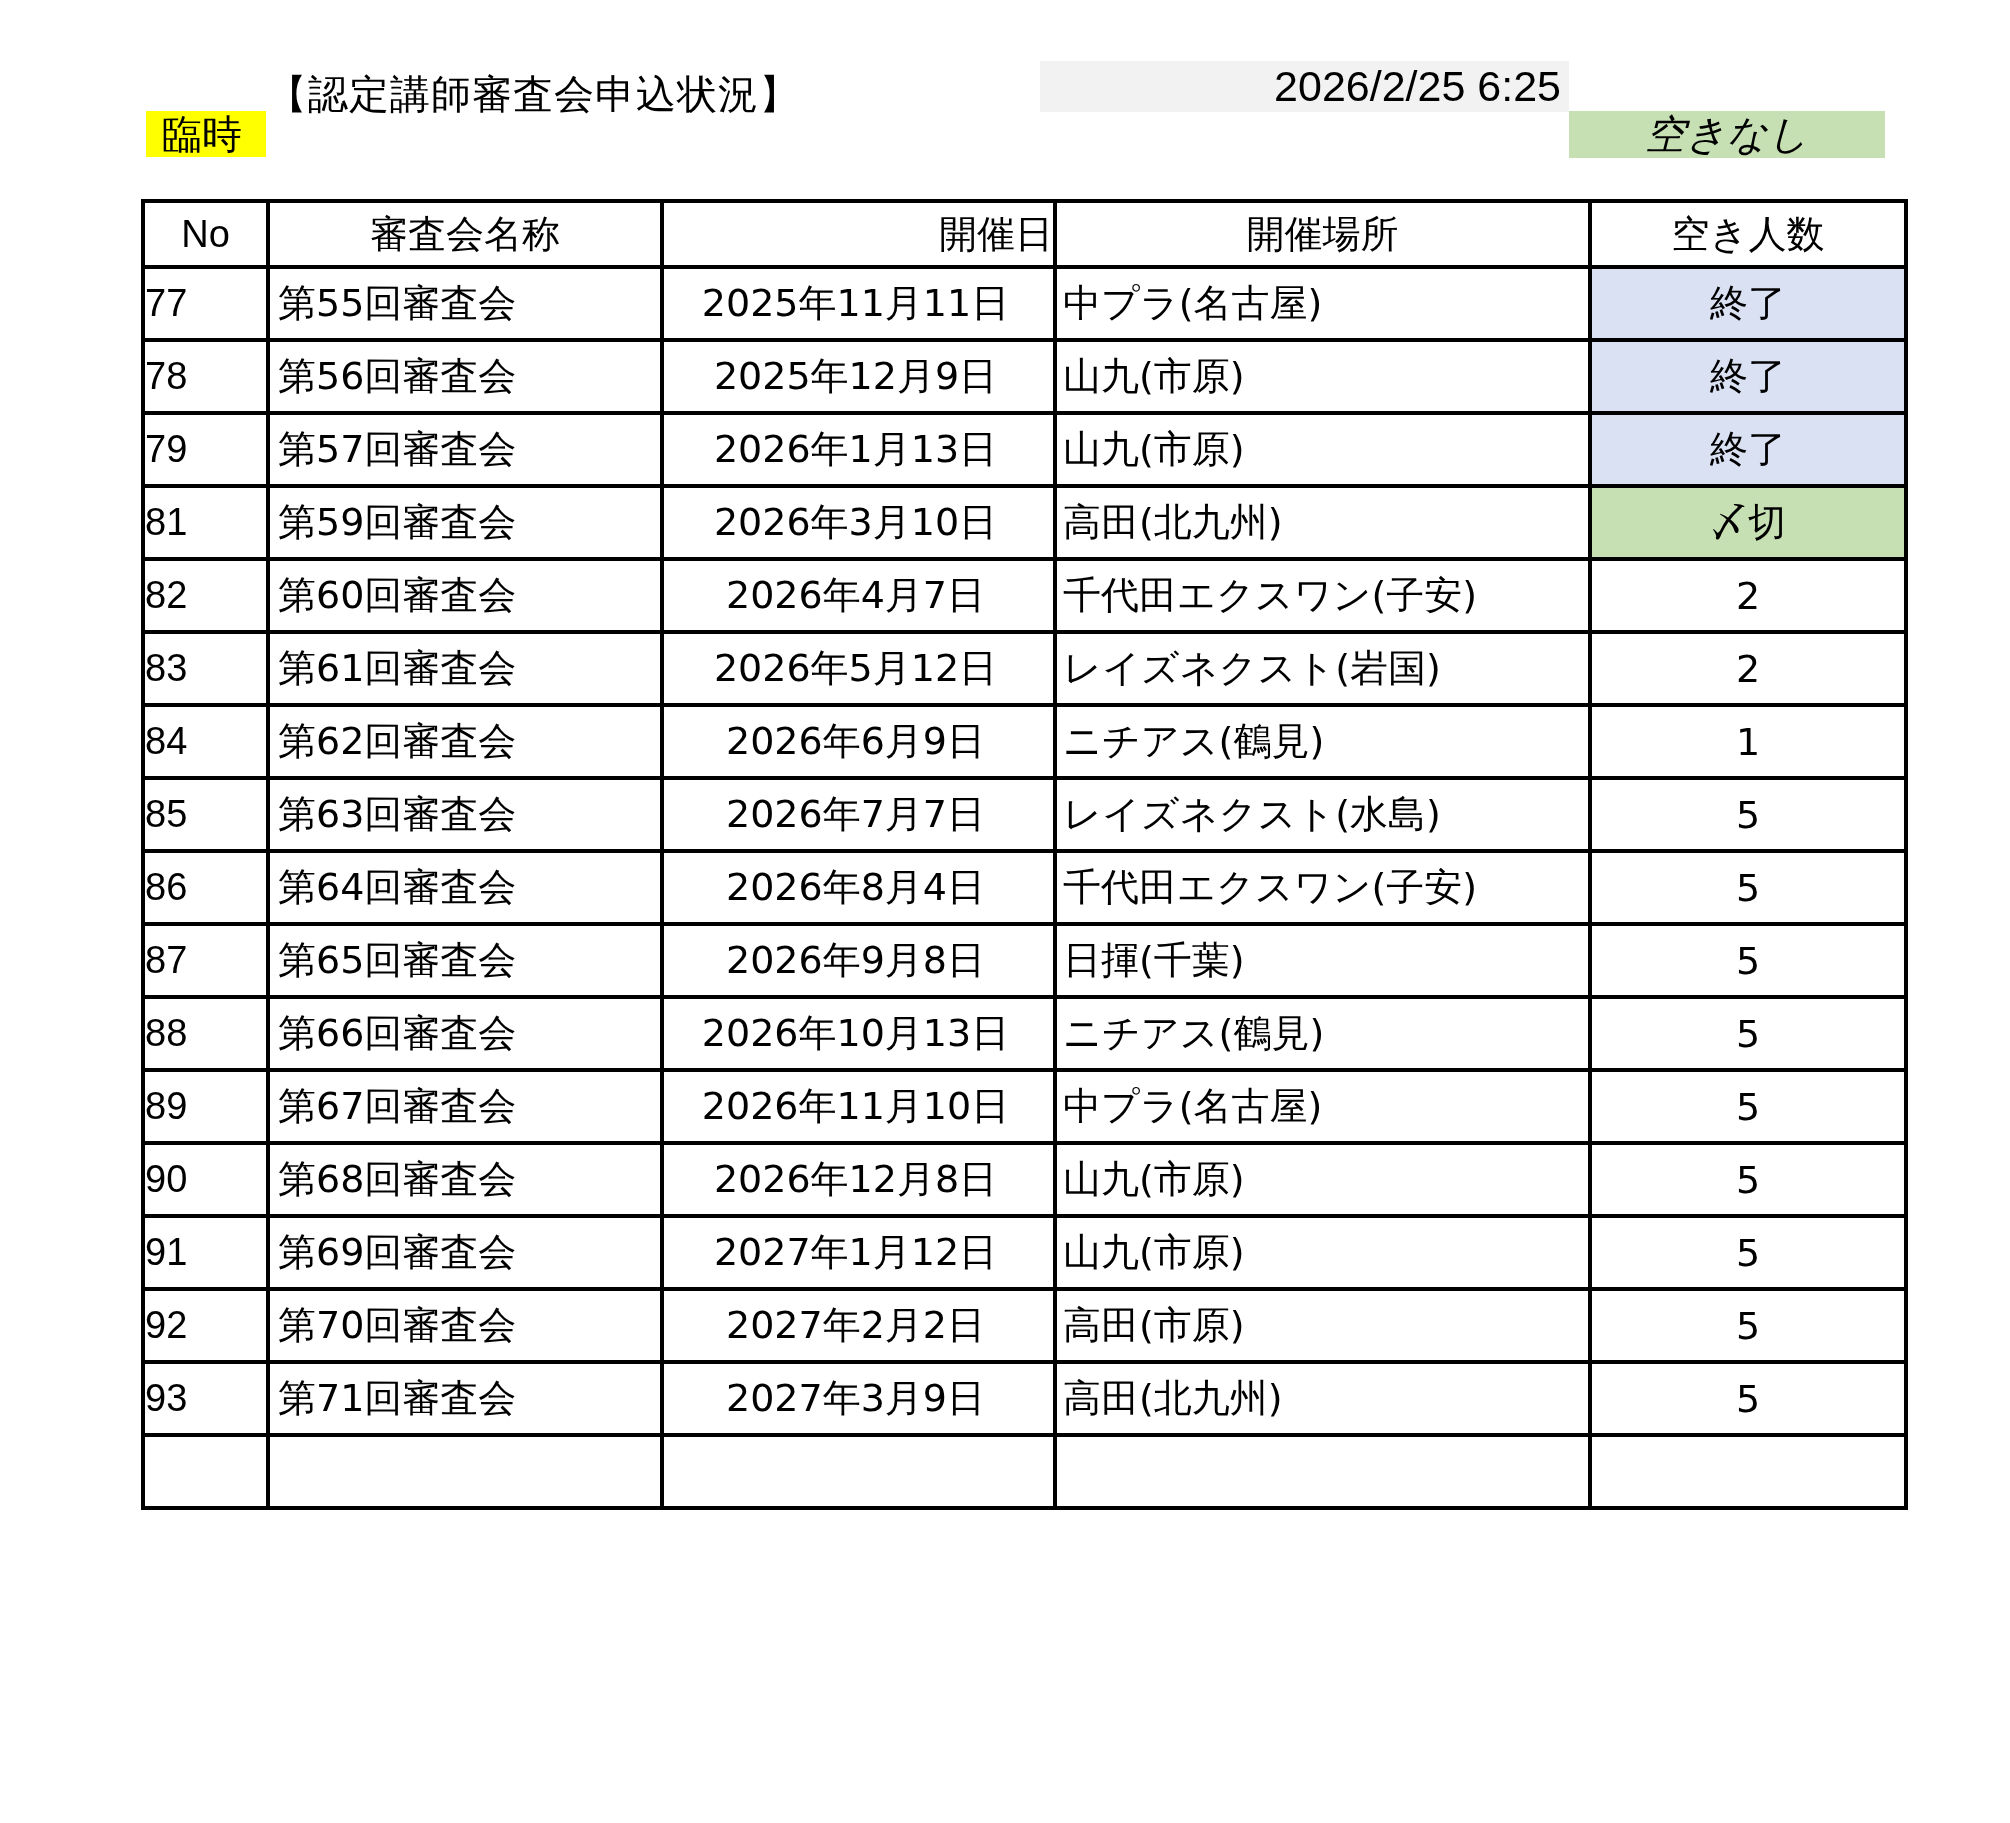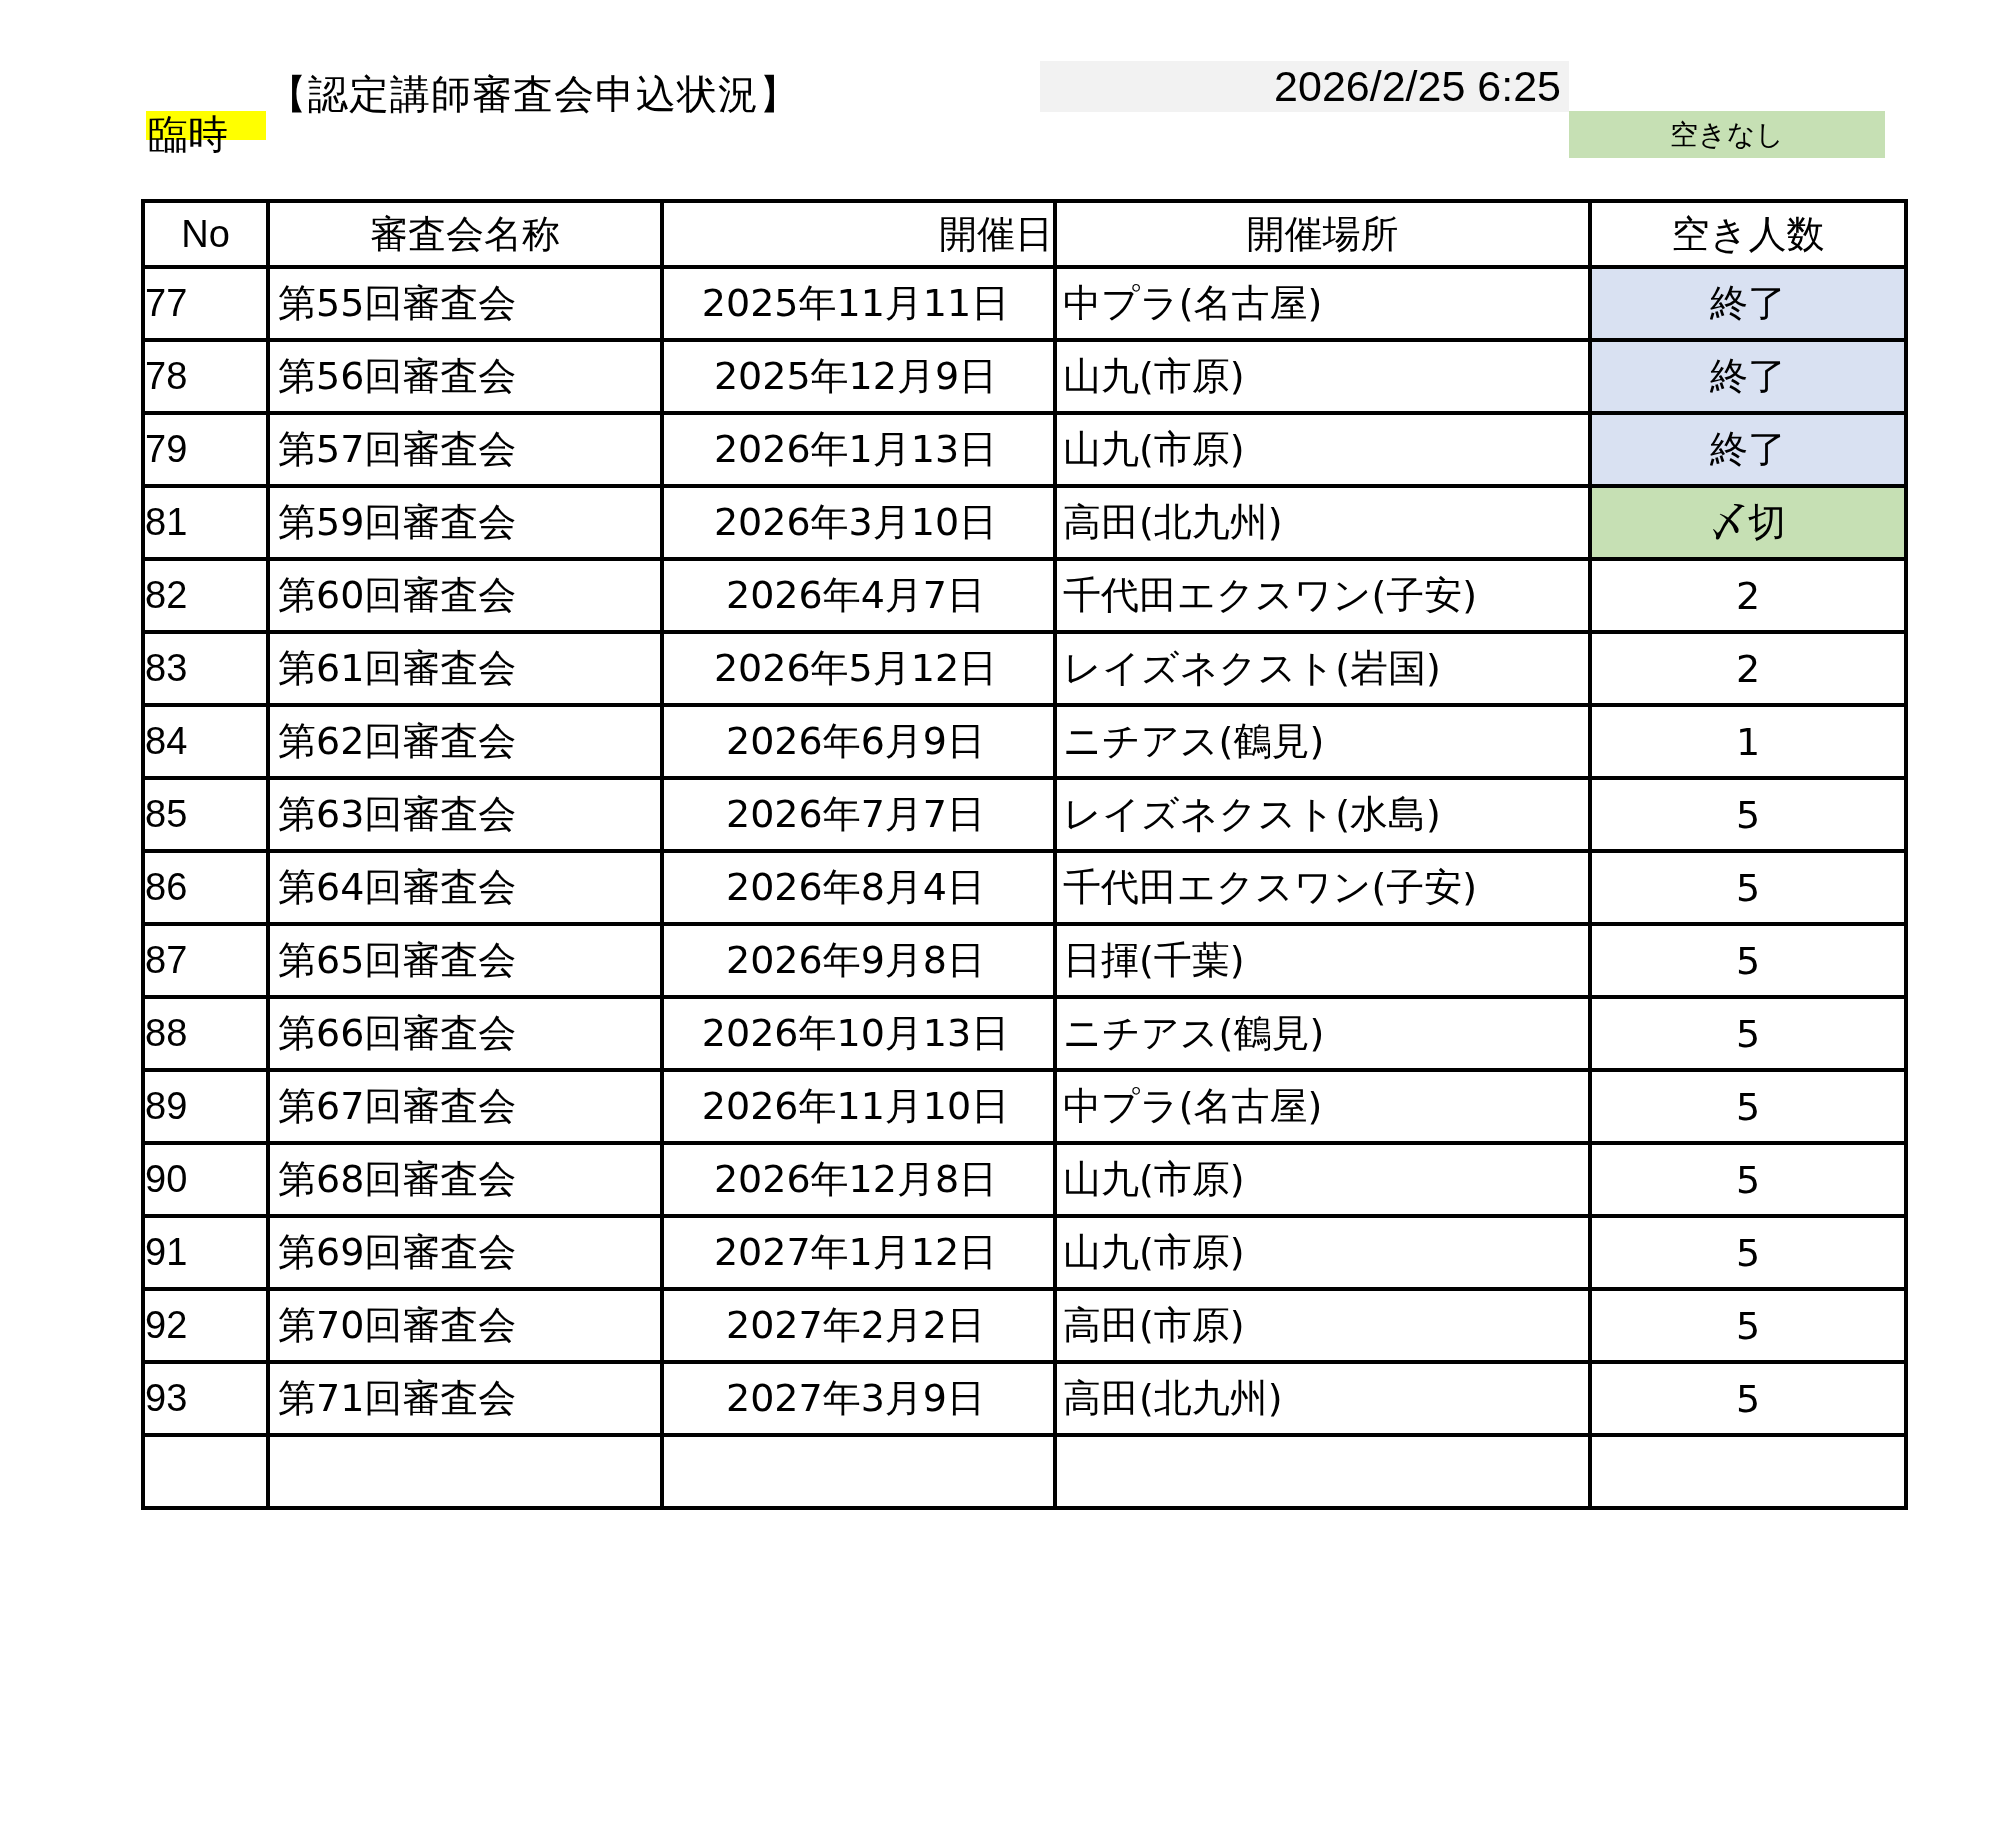--- a/index.html
+++ b/index.html
@@ -1,26 +1,26 @@
 <!DOCTYPE html>
 <html><head>
 <meta charset="utf-8">
 <style>
   html, body { margin: 0; padding: 0; background: #ffffff; }
   body { width: 2011px; height: 1824px; position: relative; overflow: hidden;
          font-family: "DejaVu Sans", "Liberation Sans", sans-serif; color: #000; }
   .abs { position: absolute; }
   .title { left: 267px; top: 74px; font-size: 40px; letter-spacing: 1px; line-height: 1; white-space: nowrap; }
-  .badge-rinji { left: 146px; top: 111px; width: 120px; height: 29px; background: #ffff00;
-                 font-size: 40px; line-height: 47px; padding-left: 2px; box-sizing: border-box; font-family: Liberation Serif, serif; }
+  .badge-rinji { left: 146px; top: 111px; width: 120px; height: 46px; background: #ffff00;
+                 font-size: 40px; line-height: 47px; padding-left: 16px; box-sizing: border-box; font-family: Liberation Serif, serif; }
   .date-box { left: 1040px; top: 61px; width: 529px; height: 51px; background: #f2f2f2;
               font-size: 43px; line-height: 51px; text-align: right; padding-right: 8px; box-sizing: border-box;
               font-family: "Liberation Sans", sans-serif; }
   .legend-box { left: 1569px; top: 111px; width: 316px; height: 47px; background: #c6e0b4;
-                font-size: 28px; line-height: 47px; text-align: center; }
+                font-size: 40px; line-height: 47px; text-align: center; font-style: italic; }
   table.grid { position: absolute; left: 141px; top: 199px; border-collapse: collapse; table-layout: fixed; }
   table.grid td, table.grid th { border: 4px solid #000; padding: 0; font-weight: normal;
                                  font-size: 38px; white-space: nowrap; overflow: hidden; }
   table.grid th { height: 62px; text-align: center; }
   table.grid td { height: 69px; }
   .c-no { width: 121px; text-align: left; font-family: "Liberation Sans", sans-serif; }
   .c-name { width: 382px; text-align: left; padding-left: 8px !important; }
   .c-date { width: 383px; text-align: center; padding-right: 6px !important; }
   .c-venue { width: 525px; text-align: left; padding-left: 6px !important; }
   .c-avail { width: 312px; text-align: center; }

